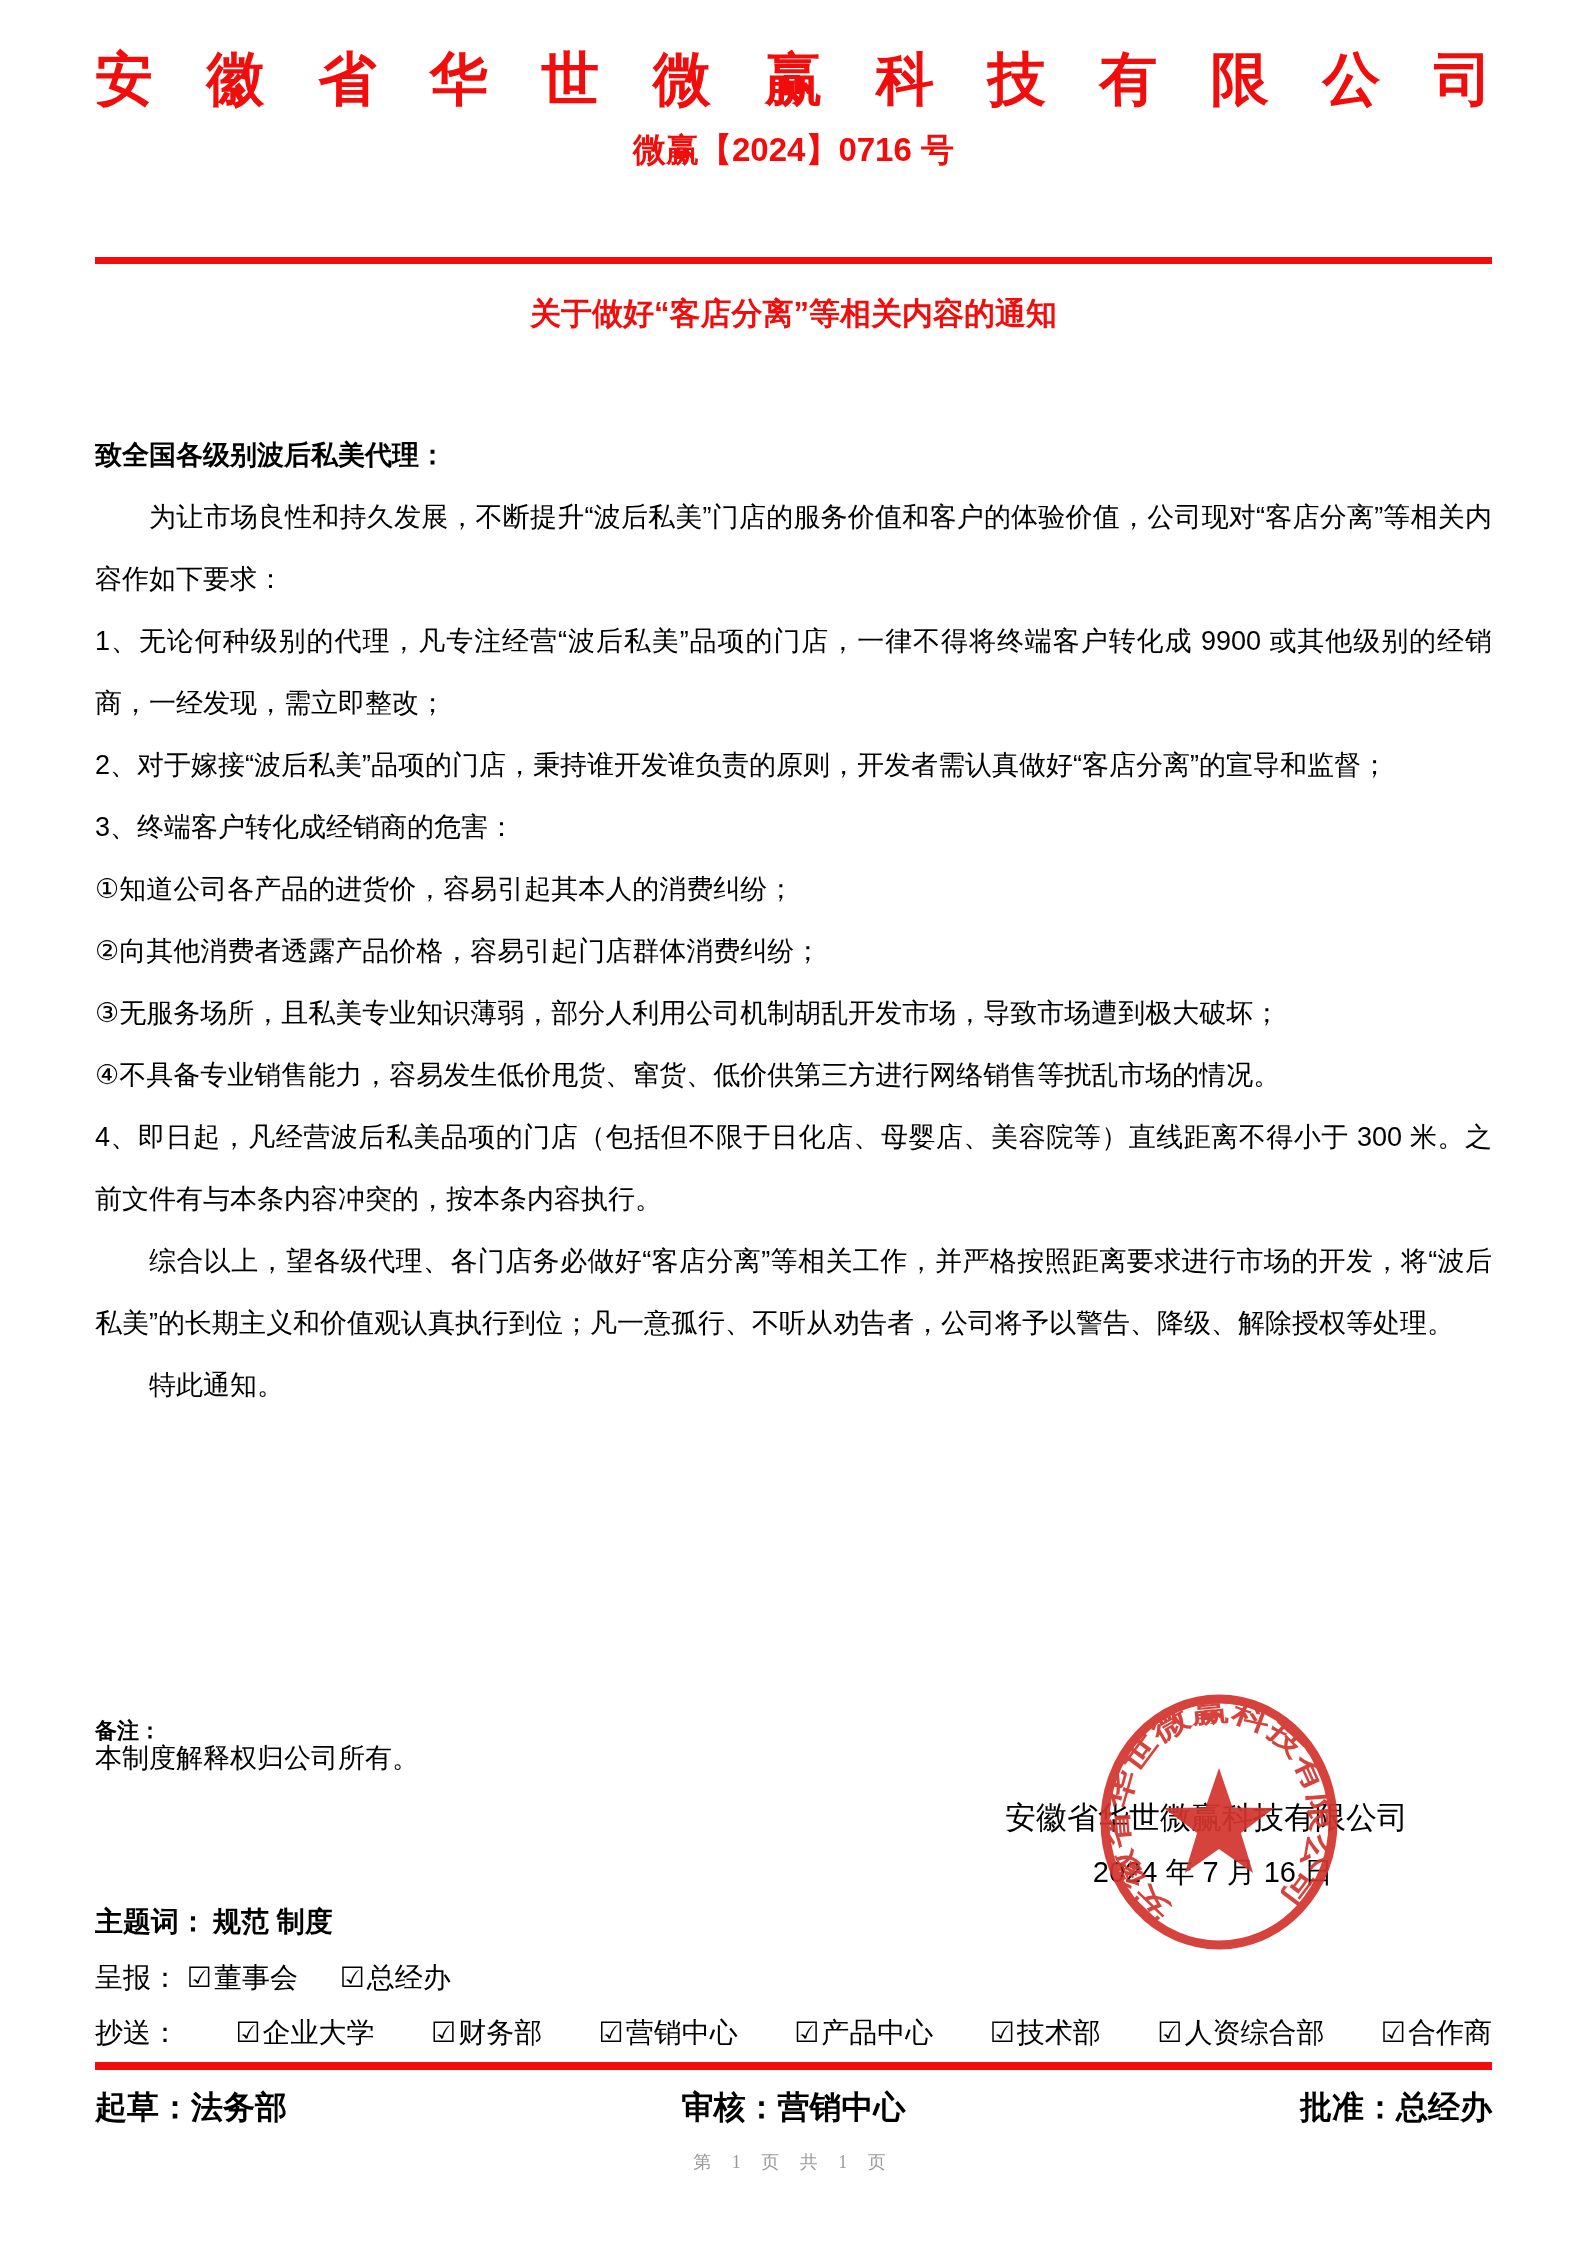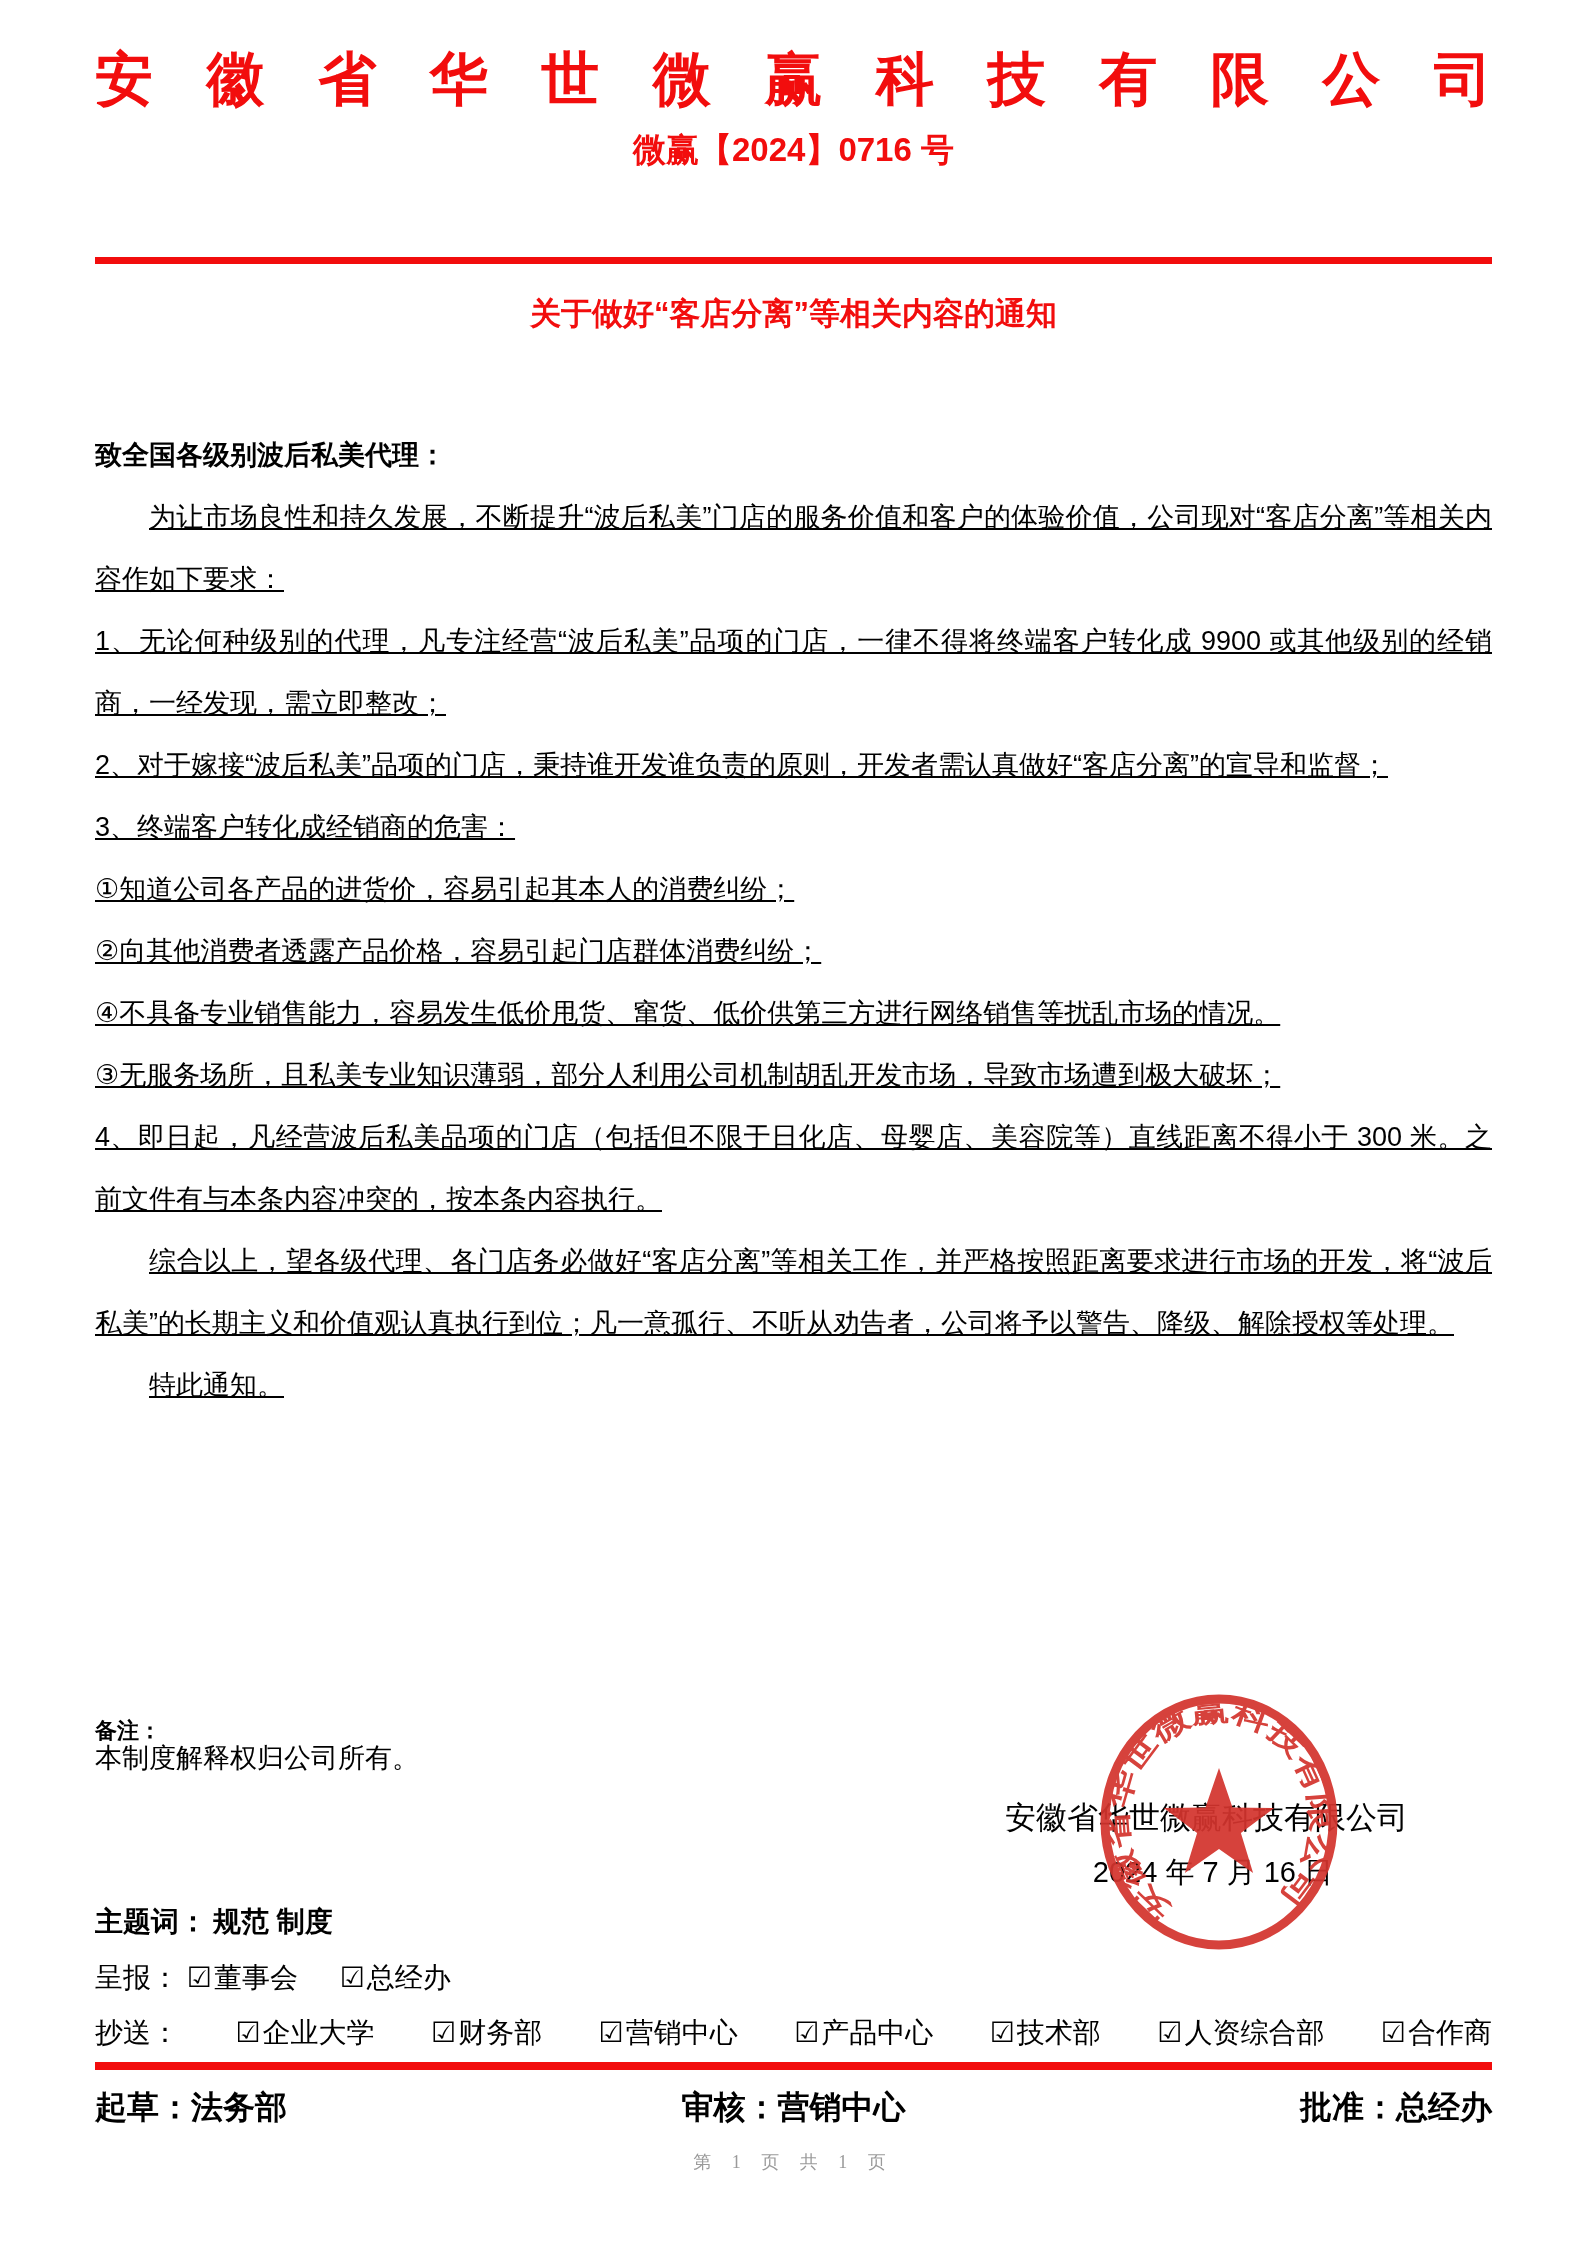--- a/index.html
+++ b/index.html
@@ -32,21 +32,21 @@
   .notice-title{
     position:absolute;top:293px;left:0;width:100%;
     text-align:center;font-size:31px;font-weight:bold;color:var(--accent);
   }
   .content{
     position:absolute;top:424px;left:95px;width:1397px;
     font-size:27px;line-height:62px;color:#000;
     text-align:justify;
   }
   .salutation{font-weight:bold;}
-  .para{text-align:justify;text-decoration:underline;}
+  .para{text-align:justify;}
   .para.indent{text-indent:2em;}
   .remark-label{position:absolute;top:1688px;left:95px;font-size:22px;font-weight:bold;color:#000;margin-top:28px;}
   .remark-text{position:absolute;top:1740px;left:95px;font-size:27px;color:#000;}
   .sign-company{position:absolute;top:1797px;right:179px;font-size:31px;color:#000;white-space:nowrap;}
   .sign-date{position:absolute;top:1853px;right:254px;font-size:29px;color:#000;white-space:nowrap;}
   .stamp{position:absolute;top:1688px;left:1094px;width:250px;height:268px;opacity:.93;pointer-events:none;}
   .subject-row{position:absolute;top:1903px;left:95px;font-size:28px;font-weight:bold;color:#000;}
   .subject-row .subject-value{margin-left:6px;}
   .report-row{position:absolute;top:1959px;left:95px;font-size:28px;color:#000;}
   .report-row .item{margin-right:34px;}
@@ -78,22 +78,22 @@
   <div class="notice-title">关于做好“客店分离”等相关内容的通知</div>
 
   <div class="content">
     <div class="salutation">致全国各级别波后私美代理：</div>
     <div class="para indent">为让市场良性和持久发展，不断提升“波后私美”门店的服务价值和客户的体验价值，公司现对“客店分离”等相关内容作如下要求：</div>
     <div class="para">1、无论何种级别的代理，凡专注经营“波后私美”品项的门店，一律不得将终端客户转化成 9900 或其他级别的经销商，一经发现，需立即整改；</div>
     <div class="para">2、对于嫁接“波后私美”品项的门店，秉持谁开发谁负责的原则，开发者需认真做好“客店分离”的宣导和监督；</div>
     <div class="para">3、终端客户转化成经销商的危害：</div>
     <div class="para">①知道公司各产品的进货价，容易引起其本人的消费纠纷；</div>
     <div class="para">②向其他消费者透露产品价格，容易引起门店群体消费纠纷；</div>
+    <div class="para">③无服务场所，且私美专业知识薄弱，部分人利用公司机制胡乱开发市场，导致市场遭到极大破坏；</div>
     <div class="para">④不具备专业销售能力，容易发生低价甩货、窜货、低价供第三方进行网络销售等扰乱市场的情况。</div>
-    <div class="para">③无服务场所，且私美专业知识薄弱，部分人利用公司机制胡乱开发市场，导致市场遭到极大破坏；</div>
     <div class="para">4、即日起，凡经营波后私美品项的门店（包括但不限于日化店、母婴店、美容院等）直线距离不得小于 300 米。之前文件有与本条内容冲突的，按本条内容执行。</div>
     <div class="para indent">综合以上，望各级代理、各门店务必做好“客店分离”等相关工作，并严格按照距离要求进行市场的开发，将“波后私美”的长期主义和价值观认真执行到位；凡一意孤行、不听从劝告者，公司将予以警告、降级、解除授权等处理。</div>
     <div class="para indent">特此通知。</div>
   </div>
 
   <div class="remark-label">备注：</div>
   <div class="remark-text">本制度解释权归公司所有。</div>
 
   <div class="sign-company">安徽省华世微赢科技有限公司</div>
   <div class="sign-date">2024 年 7 月 16 日</div>

